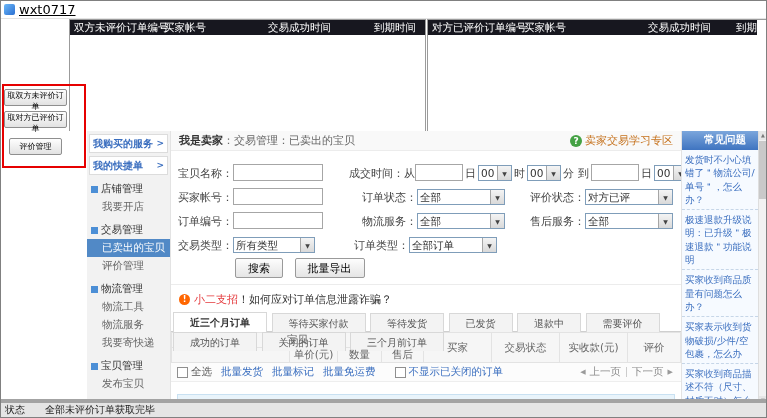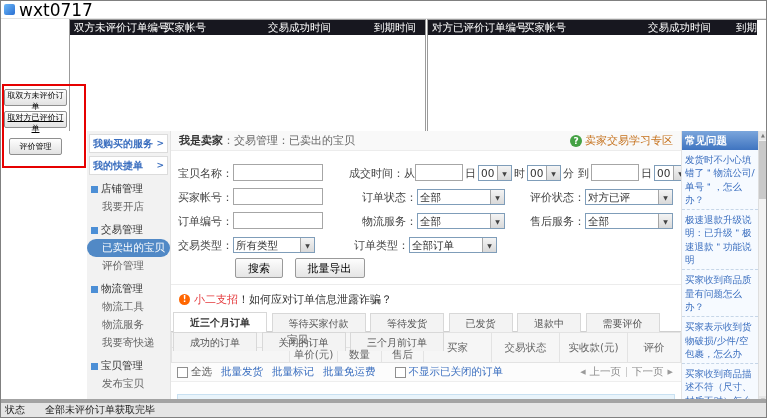--- a/index.html
+++ b/index.html
@@ -4,54 +4,54 @@
 <style>
   html,body { margin:0; padding:0; background:#fff; }
   .window { position:relative; width:765px; height:416px; border:1px solid #808080;
             font-family:"DejaVu Sans","Liberation Sans",sans-serif; font-size:11px;
             background:#fff; overflow:hidden; }
 
   
   .titlebar { position:absolute; top:0; left:0; right:0; height:18px; background:#fff;
               border-bottom:1px solid #e3e3e3; display:flex; align-items:center; padding-left:3px; box-sizing:border-box; }
   .app-icon { width:11px; height:11px; background:linear-gradient(135deg,#6cb8f8,#2a6fd2); border-radius:2px; margin-right:4px; }
-  .title-text { font-size:17px; color:#000; }
+  .title-text { font-size:13px; color:#000;text-decoration:underline; }
 
   
   .otable { position:absolute; border:1px solid #9b9b9b; box-sizing:border-box; background:#fff; }
   .otable-left  { left:68px;  top:18px; width:357px; height:112px; }
   .otable-right { left:426px; top:18px; width:340px; height:112px; }
   .ot-header { display:flex; background:#17171f; color:#fff; height:15px; line-height:15px; overflow:hidden; position:relative; }
   .ot-cell { padding-left:4px; box-sizing:border-box; flex-shrink:0; font-size:10.5px; white-space:nowrap; }
   .otable-left  .ot-cell:nth-child(1){width:90px} .otable-left  .ot-cell:nth-child(2){width:104px}
   .otable-left  .ot-cell:nth-child(3){width:106px} .otable-left  .ot-cell:nth-child(4){flex:1}
   .otable-right .ot-cell:nth-child(1){width:92px} .otable-right .ot-cell:nth-child(2){width:124px}
   .otable-right .ot-cell:nth-child(3){width:88px} .otable-right .ot-cell:nth-child(4){flex:1}
   .scroll-corner { position:absolute; top:0; right:0; width:9px; height:15px; background:#fff; }
   .ot-body { background:#fff; height:96px; }
 
   
   .side-btn { position:absolute; left:3px; width:63px; height:17px; font-size:8px; font-family:inherit;
               background:linear-gradient(#fefefe,#e2e2e2); border:1px solid #8f8f8f; border-radius:2px; padding:0; color:#000; }
-  .b1 { top:88px; } .b2 { top:110px;text-decoration:underline; } .b3 { top:137px; left:8px; width:53px; }
+  .b1 { top:88px; } .b2 { top:110px; } .b3 { top:137px; left:8px; width:53px; }
   .red-box { position:absolute; left:1px; top:83px; width:80px; height:80px; border:2px solid #e60000;
              z-index:5; pointer-events:none; }
 
   
   .page { position:absolute; left:86px; top:130px; width:680px; height:274px; background:#fff; }
 
   .sidenav { position:absolute; left:0; top:0; width:84px; height:274px; background:#f2f2f2;
              border-right:1px solid #e3e3e3; box-sizing:border-box; overflow:hidden; }
   .quick { margin:3px 2px 0; background:#fff; border:1px solid #dcdcdc; color:#3a6ebf; font-weight:bold;
            font-size:10px; height:17px; line-height:17px; padding:0 3px; display:flex; justify-content:space-between; }
   .quick .arr { font-size:9px; }
   .sec-title { margin-top:5px; padding:2px 0 2px 4px; color:#333; font-size:10.5px; display:flex; align-items:center;text-align:center; }
   .sec-bullet { width:7px; height:7px; background:#4c8fd6; margin-right:3px; flex-shrink:0; }
   .nav-item { font-size:10.5px; color:#666; padding:2px 0 2px 15px; white-space:nowrap; }
-  .nav-item.active { background:#5189c6; color:#fff;border-radius:9px; }
+  .nav-item.active { background:#5189c6; color:#fff; }
 
   .content { position:absolute; left:84px; top:0; width:510px; height:274px; overflow:hidden; }
   .crumb { height:20px; background:#f9f9f9; border-bottom:1px solid #ececec; padding:0 8px;
            color:#666; display:flex; align-items:center; box-sizing:border-box; }
   .crumb-prefix { font-weight:bold; color:#333; }
   .help { margin-left:auto; color:#c6731f; display:flex; align-items:center; }
   .qmark { width:12px; height:12px; border-radius:50%; background:#45a245; color:#fff; font-size:9px;
            line-height:12px; text-align:center; margin-right:3px; font-weight:bold; }
 
   .form { padding:6px 0 6px 4px; border-bottom:1px solid #ececec; }
@@ -100,21 +100,21 @@
 
   .notice { margin:12px 6px 0; height:22px; background:#e9f4fb; border:1px solid #c9e1f2; display:flex;
             align-items:center; justify-content:center; color:#555; font-size:10.5px; }
   .info-icon { width:12px; height:12px; border-radius:50%; background:#3f8fd6; color:#fff; font-size:9px;
                font-weight:bold; font-style:italic; line-height:12px; text-align:center; margin-right:5px; flex-shrink:0; }
   .notice-link { color:#3a6ebf; margin:0 3px; }
 
   .faq { position:absolute; left:594px; top:0; width:77px; height:274px; background:#f6faff;
          border-left:1px solid #e3e3e3; box-sizing:border-box; overflow:hidden; }
   .faq-header { height:19px; background:linear-gradient(#7ba6dc,#3f74c0); color:#fff; font-weight:bold;
-                font-size:10.5px; line-height:19px; padding-left:3px; }
+                font-size:10.5px; line-height:19px; padding-left:22px;font-family:Liberation Mono, monospace; }
   .faq-item { padding:3px; font-size:9.5px; color:#3a6ebf; border-bottom:1px dashed #c6d6e8; line-height:1.4; }
 
   .vscroll { position:absolute; left:671px; top:0; width:9px; height:274px; background:#f2f2f2;
              border-left:1px solid #dedede; box-sizing:border-box; }
   .vs-up,.vs-down { position:absolute; left:0; width:8px; height:9px; font-size:5px; color:#777;
                     text-align:center; line-height:9px; background:#e6e6e6; }
   .vs-up{top:0} .vs-down{bottom:0}
   .vs-thumb { position:absolute; top:10px; left:0; width:8px; height:58px; background:#c9c9c9; }
 
   .statusbar { position:absolute; left:0; bottom:0; right:0; height:14px; background:#e5e5e5;

